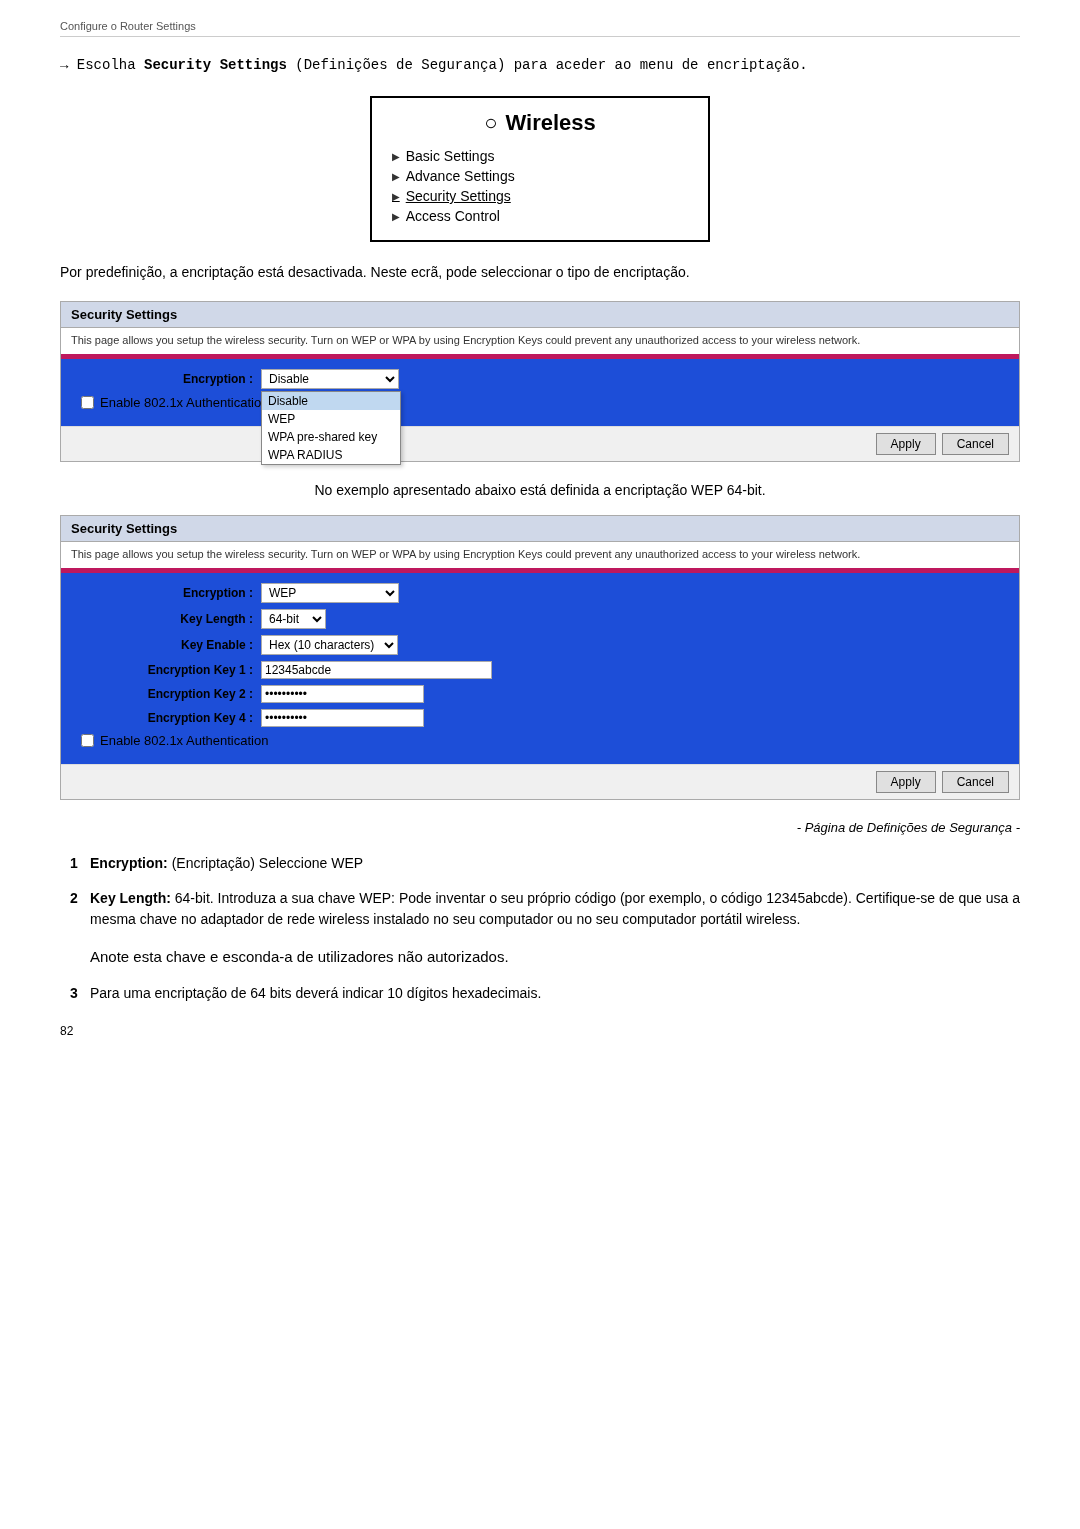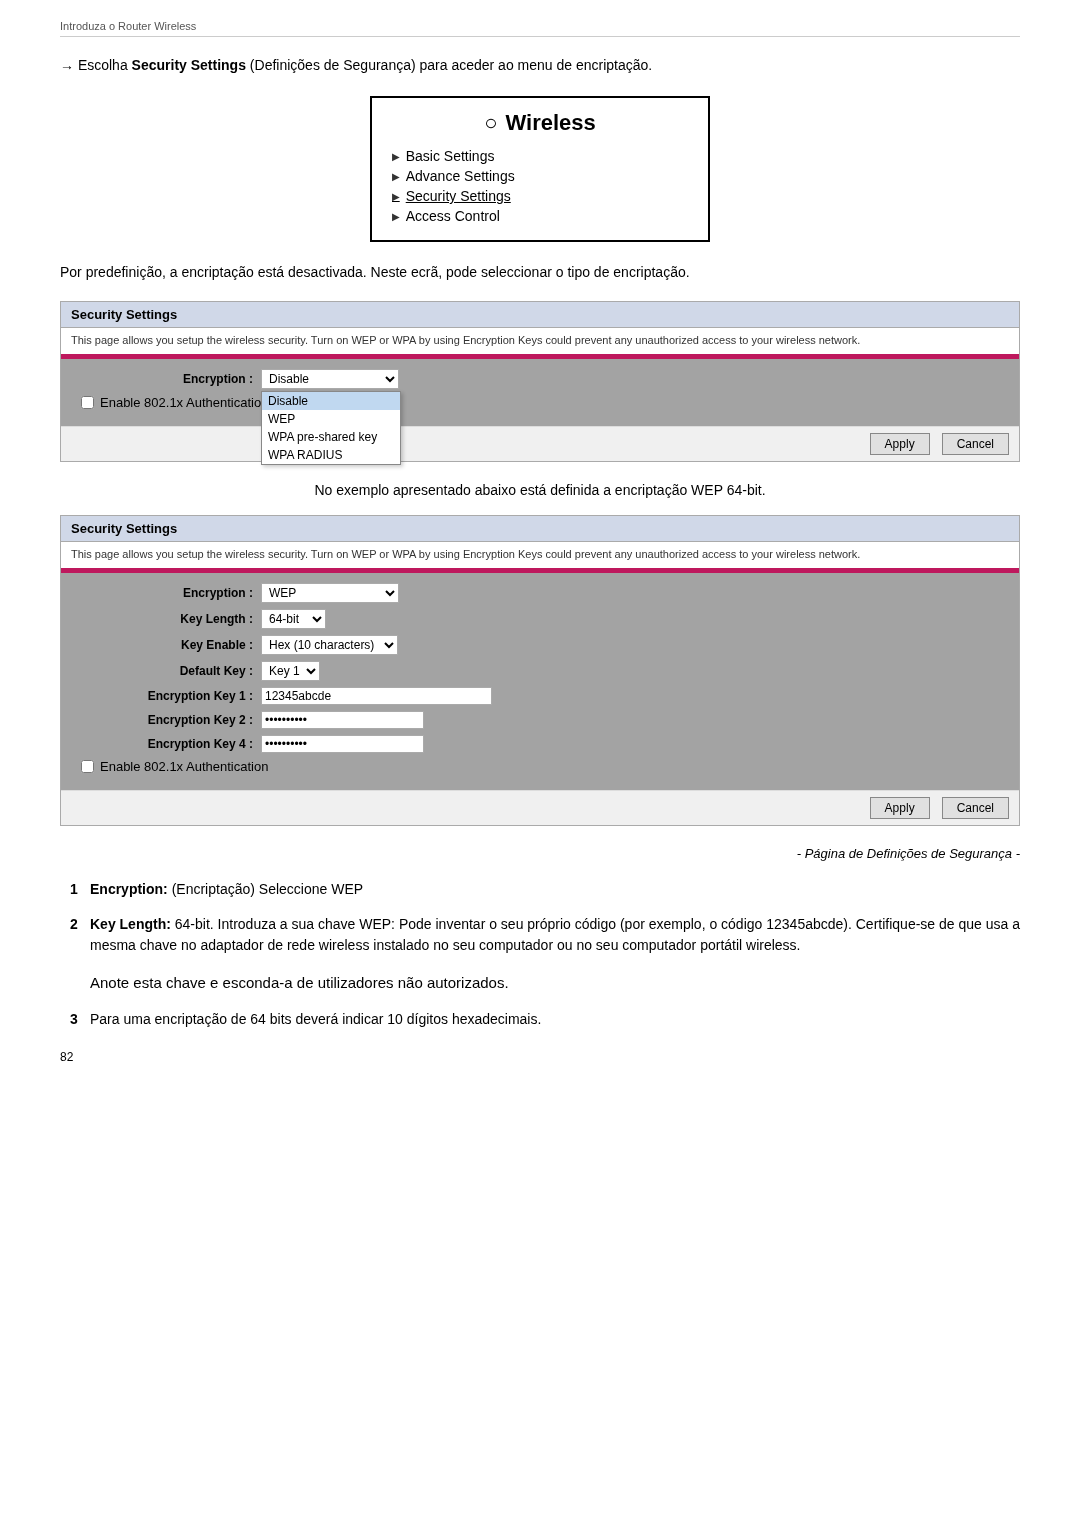--- a/index.html
+++ b/index.html
@@ -16,20 +16,21 @@
       font-size: 11px;
       color: #555;
       border-bottom: 1px solid #ccc;
       padding-bottom: 4px;
       margin-bottom: 18px;
     }
     .intro-text {
       font-size: 14px;
       margin-bottom: 20px;
       line-height: 1.5;
+      font-family: Liberation Mono, monospace;
     }
     .intro-text strong { font-weight: bold; }
     .wireless-box {
       border: 2px solid #000;
       width: 340px;
       margin: 0 auto 20px auto;
       padding: 12px 20px 14px 20px;
       background: #fff;
     }
     .wireless-title {
@@ -75,21 +76,21 @@
     }
     .security-panel-desc {
       font-size: 11px;
       padding: 6px 10px 8px 10px;
       color: #333;
       background: #fff;
       border-bottom: 5px solid #be185d;
     }
     .security-panel-body {
       padding: 10px 20px;
-      background: #a3a3a3;
+      background: #1d4ed8;
     }
     .form-row {
       display: flex;
       align-items: center;
       margin-bottom: 6px;
     }
     .form-label {
       text-align: right;
       font-weight: bold;
       font-size: 12px;
@@ -111,21 +112,21 @@
       align-items: center;
       margin-top: 6px;
       margin-bottom: 6px;
     }
     .checkbox-row input[type=checkbox] {
       margin-right: 6px;
     }
     .panel-footer {
       display: flex;
       justify-content: flex-end;
-      gap: 12px;
+      gap: 6px;
       padding: 6px 10px;
       background: #f0f0f0;
       border-top: 1px solid #ddd;
     }
     .btn {
       font-size: 12px;
       padding: 3px 14px;
       border: 1px solid #888;
       background: #e0e0e0;
       cursor: pointer;
@@ -195,21 +196,21 @@
       font-size: 12px;
       margin-top: 20px;
     }
     input[type=text].form-control {
       width: 231px;
     }
   </style>
 </head>
 <body>
 
-<div class="page-header">Introduza o Router Wireless</div>
+<div class="page-header">Configure o Router Settings</div>
 
 <p class="intro-text">
   → Escolha <strong>Security Settings</strong> (Definições de Segurança) para aceder ao menu de encriptação.
 </p>
 
 <div class="wireless-box">
   <div class="wireless-title">
     <span>○</span>
     <span>Wireless</span>
   </div>
@@ -291,29 +292,20 @@
     </div>
 
     <div class="form-row">
       <div class="form-label">Key Enable :</div>
       <select class="form-control">
         <option selected="">Hex (10 characters)</option>
         <option>ASCII (5 characters)</option>
       </select>
     </div>
 
-    <div class="form-row">
-      <div class="form-label">Default Key :</div>
-      <select class="form-control">
-        <option selected="">Key 1</option>
-        <option>Key 2</option>
-        <option>Key 3</option>
-        <option>Key 4</option>
-      </select>
-    </div>
 
     <div class="form-row">
       <div class="form-label">Encryption Key 1 :</div>
       <input type="text" class="form-control" value="12345abcde" style="">
     </div>
 
     <div class="form-row">
       <div class="form-label">Encryption Key 2 :</div>
       <input type="password" class="form-control" value="**********" style="">
     </div>

